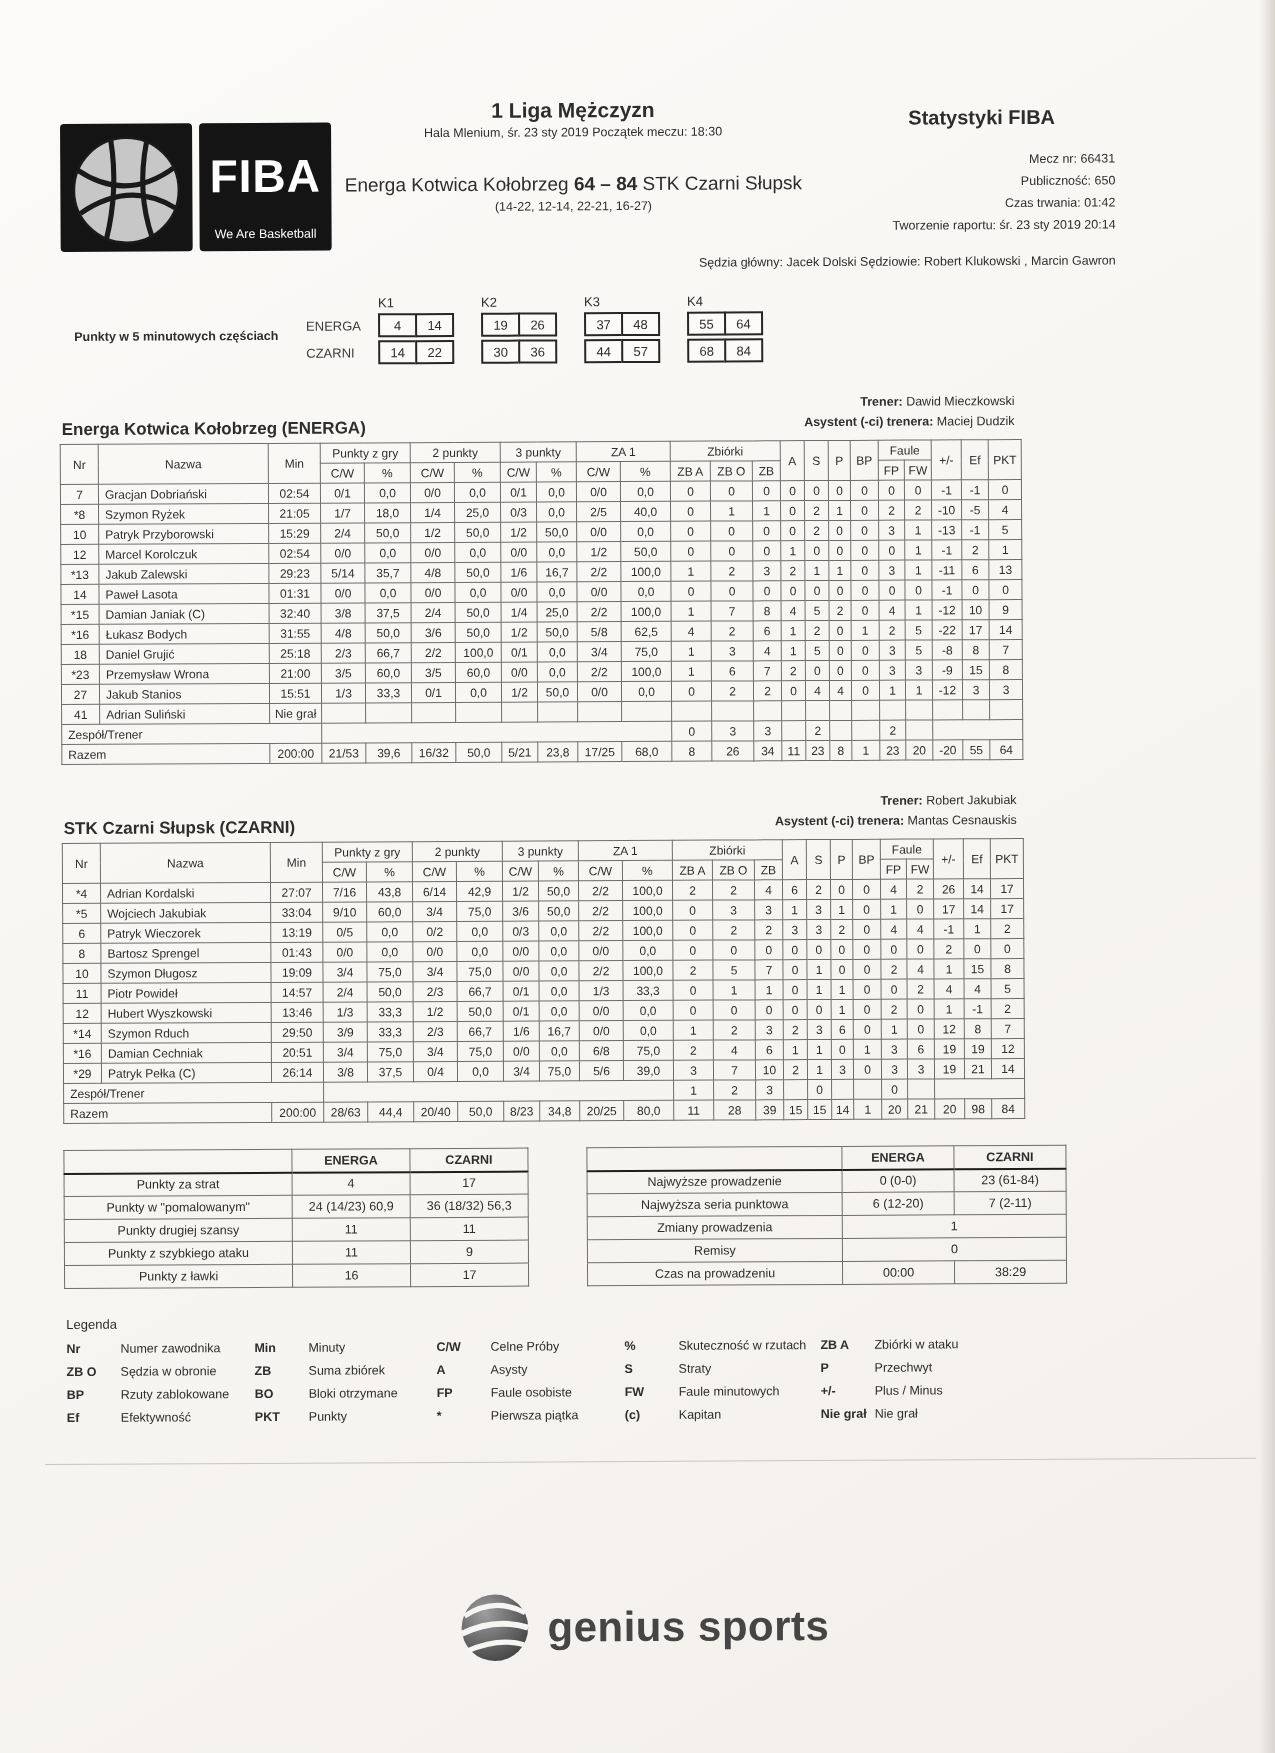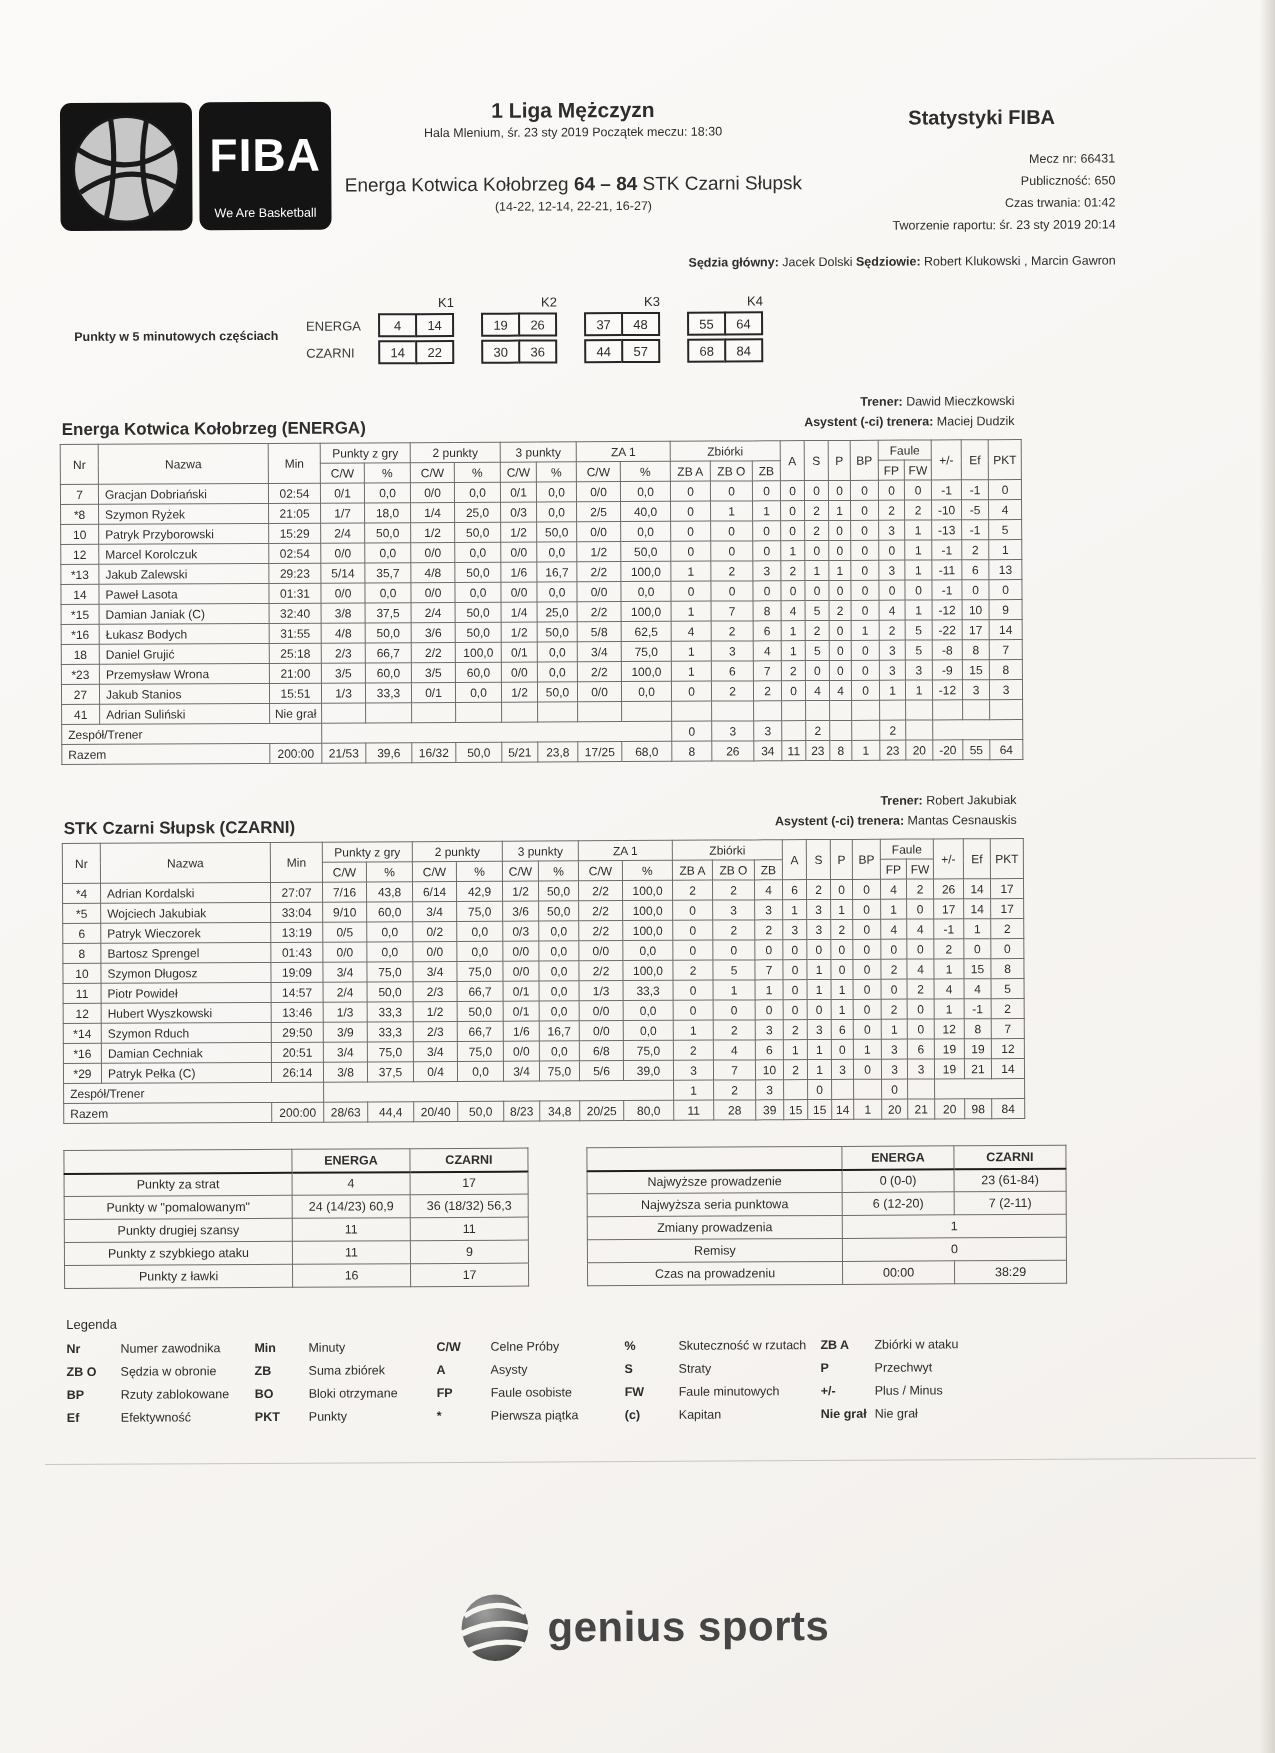--- a/index.html
+++ b/index.html
@@ -6,41 +6,41 @@
   body { margin:0; background:#b8b5b0; font-family:"Liberation Sans", sans-serif; }
   .page { width:1275px; height:1753px; margin:0 auto; position:relative; overflow:hidden;
           background:linear-gradient(150deg,#fbfaf8 0%,#f7f5f2 55%,#f2efeb 100%); color:#2d2d2d; }
   .page::after { content:''; position:absolute; right:0; top:0; width:16px; height:100%;
           background:linear-gradient(to left,#d8d4ce,rgba(216,212,206,0)); }
   .content { position:absolute; left:0; top:0; width:1275px; transform:rotate(-0.3deg); transform-origin:50% 30%; }
 
   
   .header { position:relative; height:190px; margin-top:98px; }
   .logo-wrap { position:absolute; left:62px; top:2px; display:flex; gap:7px; }
-  .logo-box { width:132px; height:128px; background:#141414; border-radius:11px; position:relative; overflow:hidden; }
+  .logo-box { width:132px; height:128px; background:#141414; border-radius:4px; position:relative; overflow:hidden;margin-top:21px; }
   .logo-fiba { display:flex; flex-direction:column; align-items:center; justify-content:flex-start; }
   .logo-fiba .fiba-word { color:#fff; font-size:46px; font-weight:bold; letter-spacing:1px; margin-top:26px; font-stretch:condensed; }
   .logo-fiba .fiba-tag { color:#fff; font-size:12.5px; margin-top:24px; }
   .hdr-center { position:absolute; left:335px; top:0; width:480px; text-align:center; }
   .hdr-league { font-size:21px; font-weight:bold; }
   .hdr-venue { font-size:12.5px; margin-top:3px; }
   .hdr-match { font-size:19px; margin-top:34px; }
   .hdr-match .score { font-weight:bold; }
   .hdr-quarters { font-size:12.5px; margin-top:4px; }
   .hdr-right { position:absolute; right:158px; top:4px; width:330px; text-align:right; font-size:12.5px; line-height:1.75; }
   .hdr-right .stats-title { font-size:20px; font-weight:bold; margin-bottom:14px; margin-right:60px; }
   .referee-line { position:absolute; right:158px; top:158px; font-size:12.5px; }
-  .referee-line b { font-weight:bold; }
+  .referee-line b { font-weight:normal; }
 
   
   .qs-wrap { display:flex; margin:6px 0 0 75px; align-items:flex-end; }
   .qs-label { width:232px; font-size:12.5px; font-weight:bold; padding-bottom:22px; }
   .qs-grid { display:flex; flex-direction:column; }
   .qs-klabels { display:flex; margin-left:72px; font-size:13px; }
-  .qs-klabel { width:76px; text-align:right; margin-right:27px; }
+  .qs-klabel { width:76px; text-align:left; margin-right:27px; }
   .qs-row { display:flex; align-items:center; margin-top:3px; }
   .qs-team { width:72px; font-size:13px; color:#3a3a3a; }
   .qs-pair { display:flex; margin-right:27px; }
   .qbox { width:39px; height:24px; border:2px solid #262626; display:flex; align-items:center; justify-content:center;
           font-size:13px; background:#fbfaf8; }
   .qbox + .qbox { margin-left:-2px; }
 
   
   .team-section { margin-top:34px; }
   .team-head { display:flex; justify-content:space-between; align-items:flex-end; margin:0 260px 4px 62px; width:953px; }

